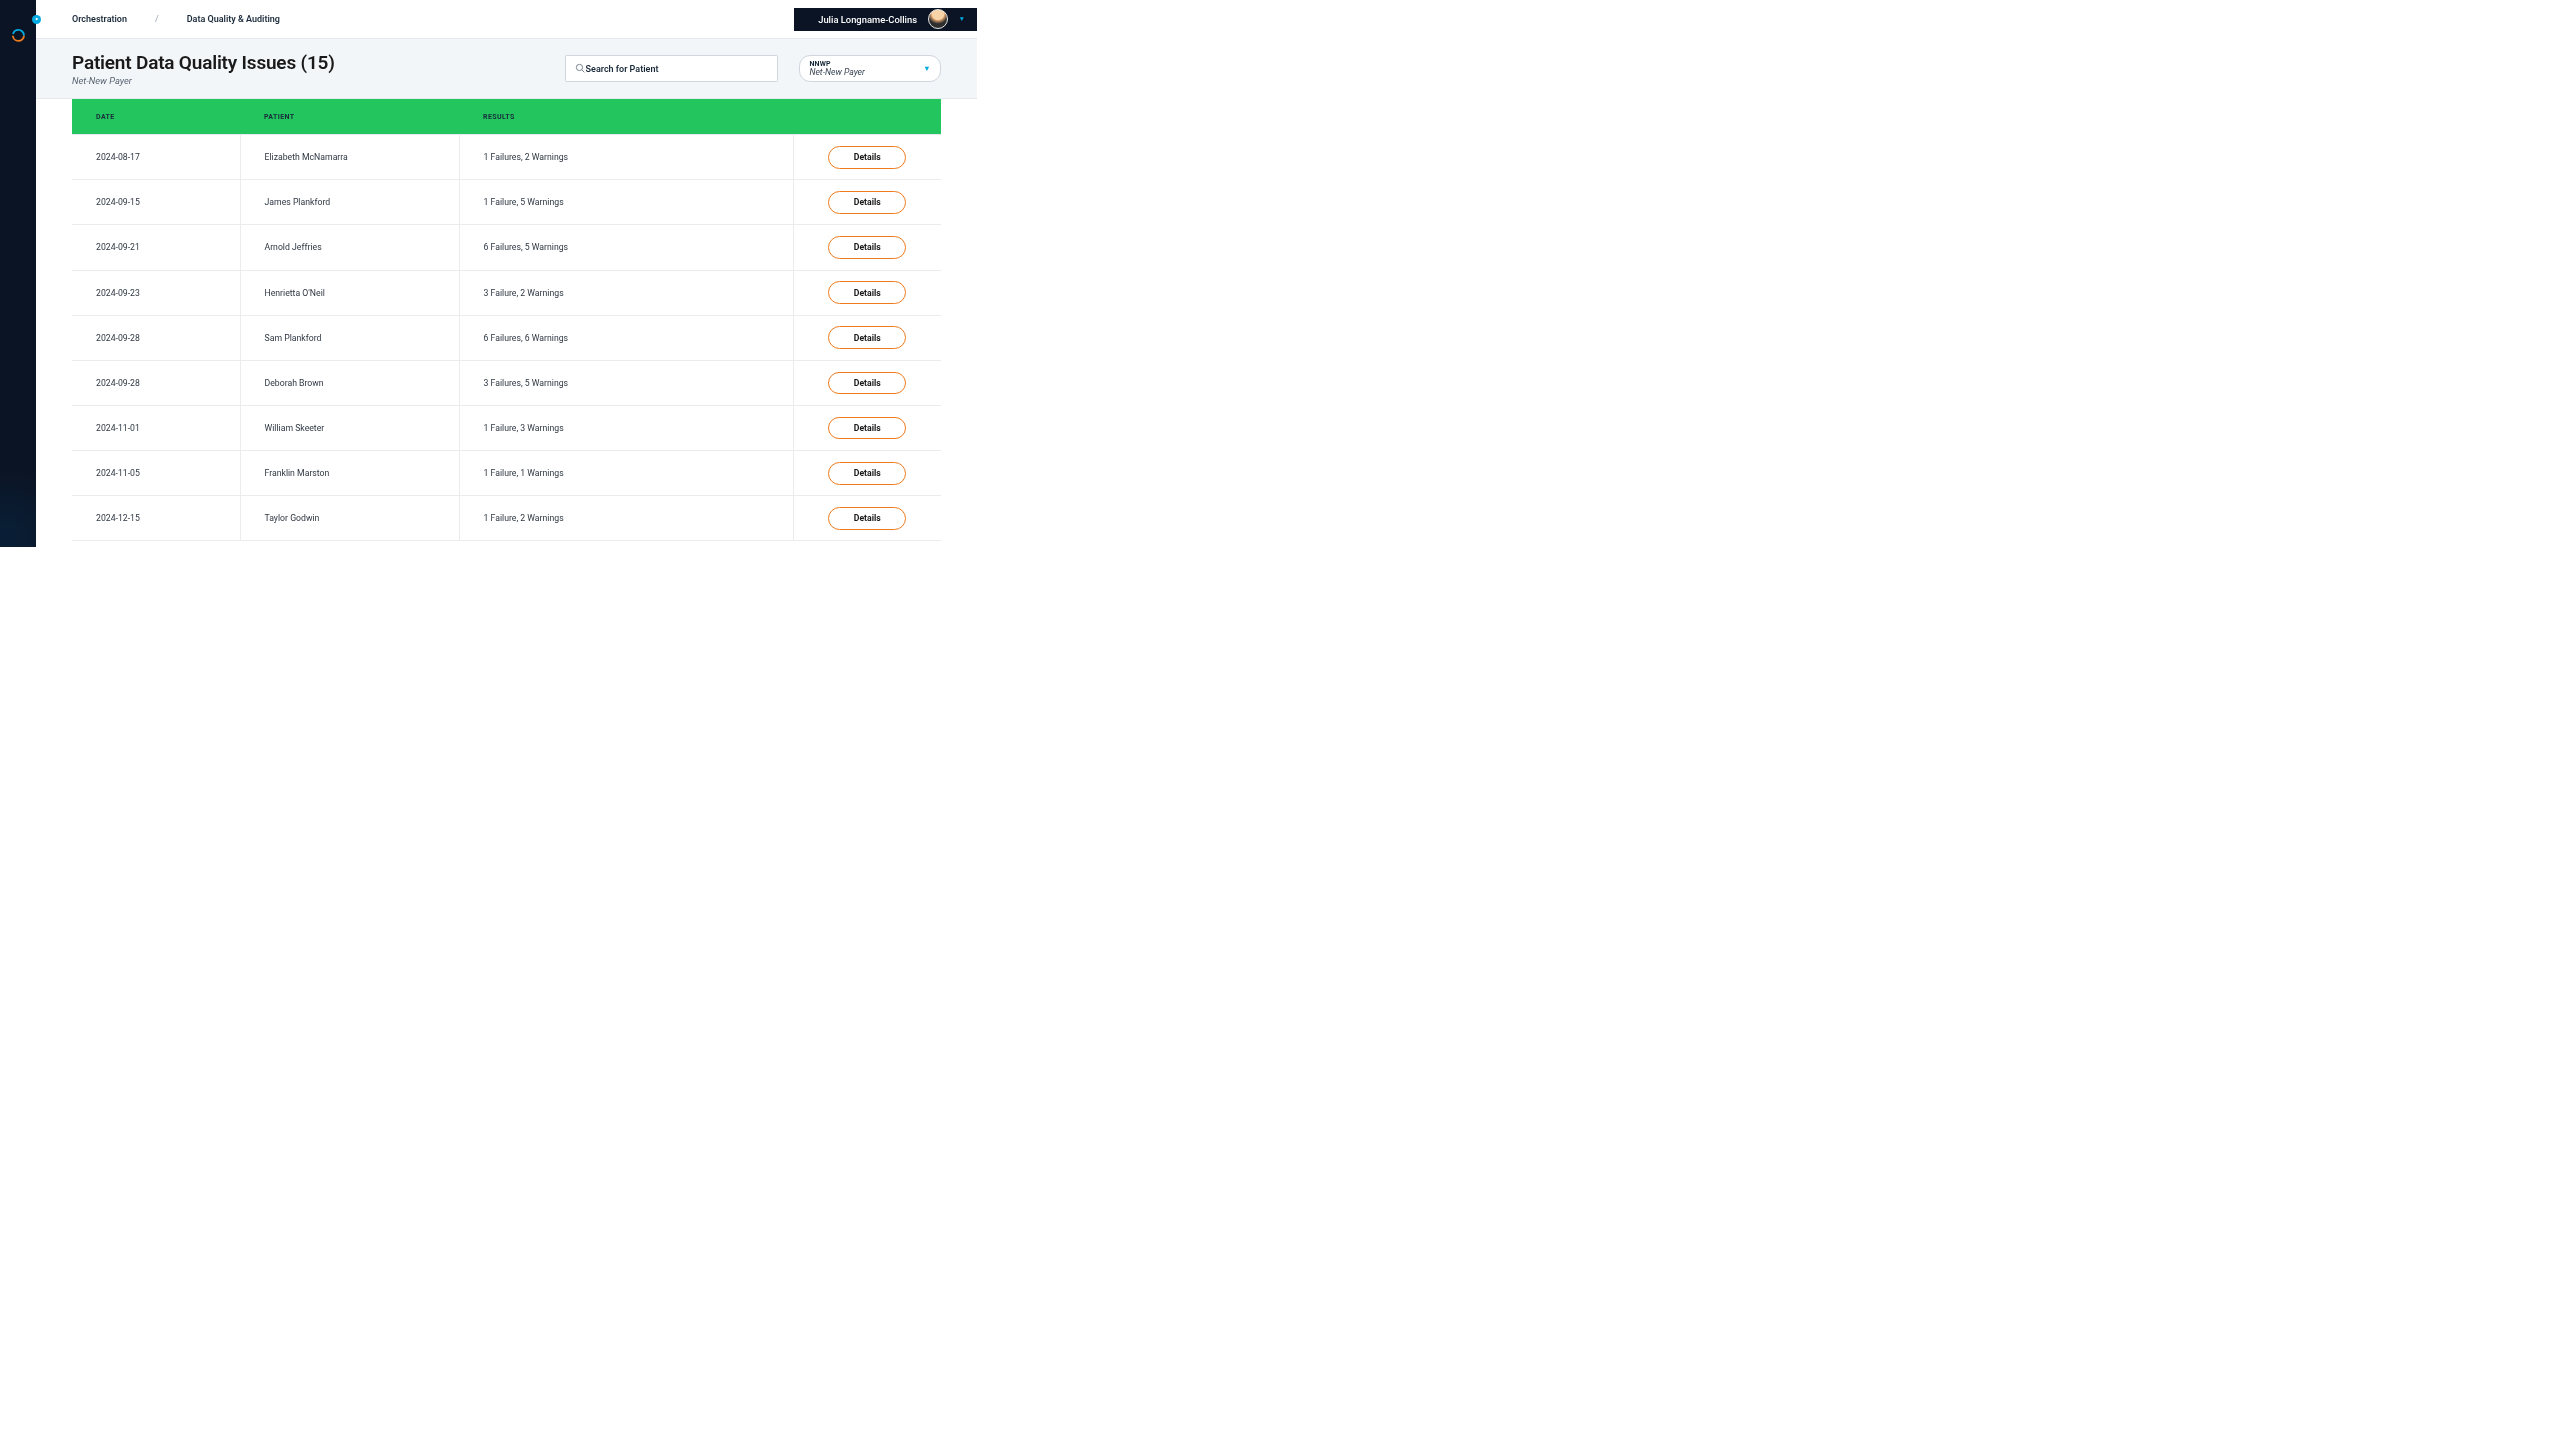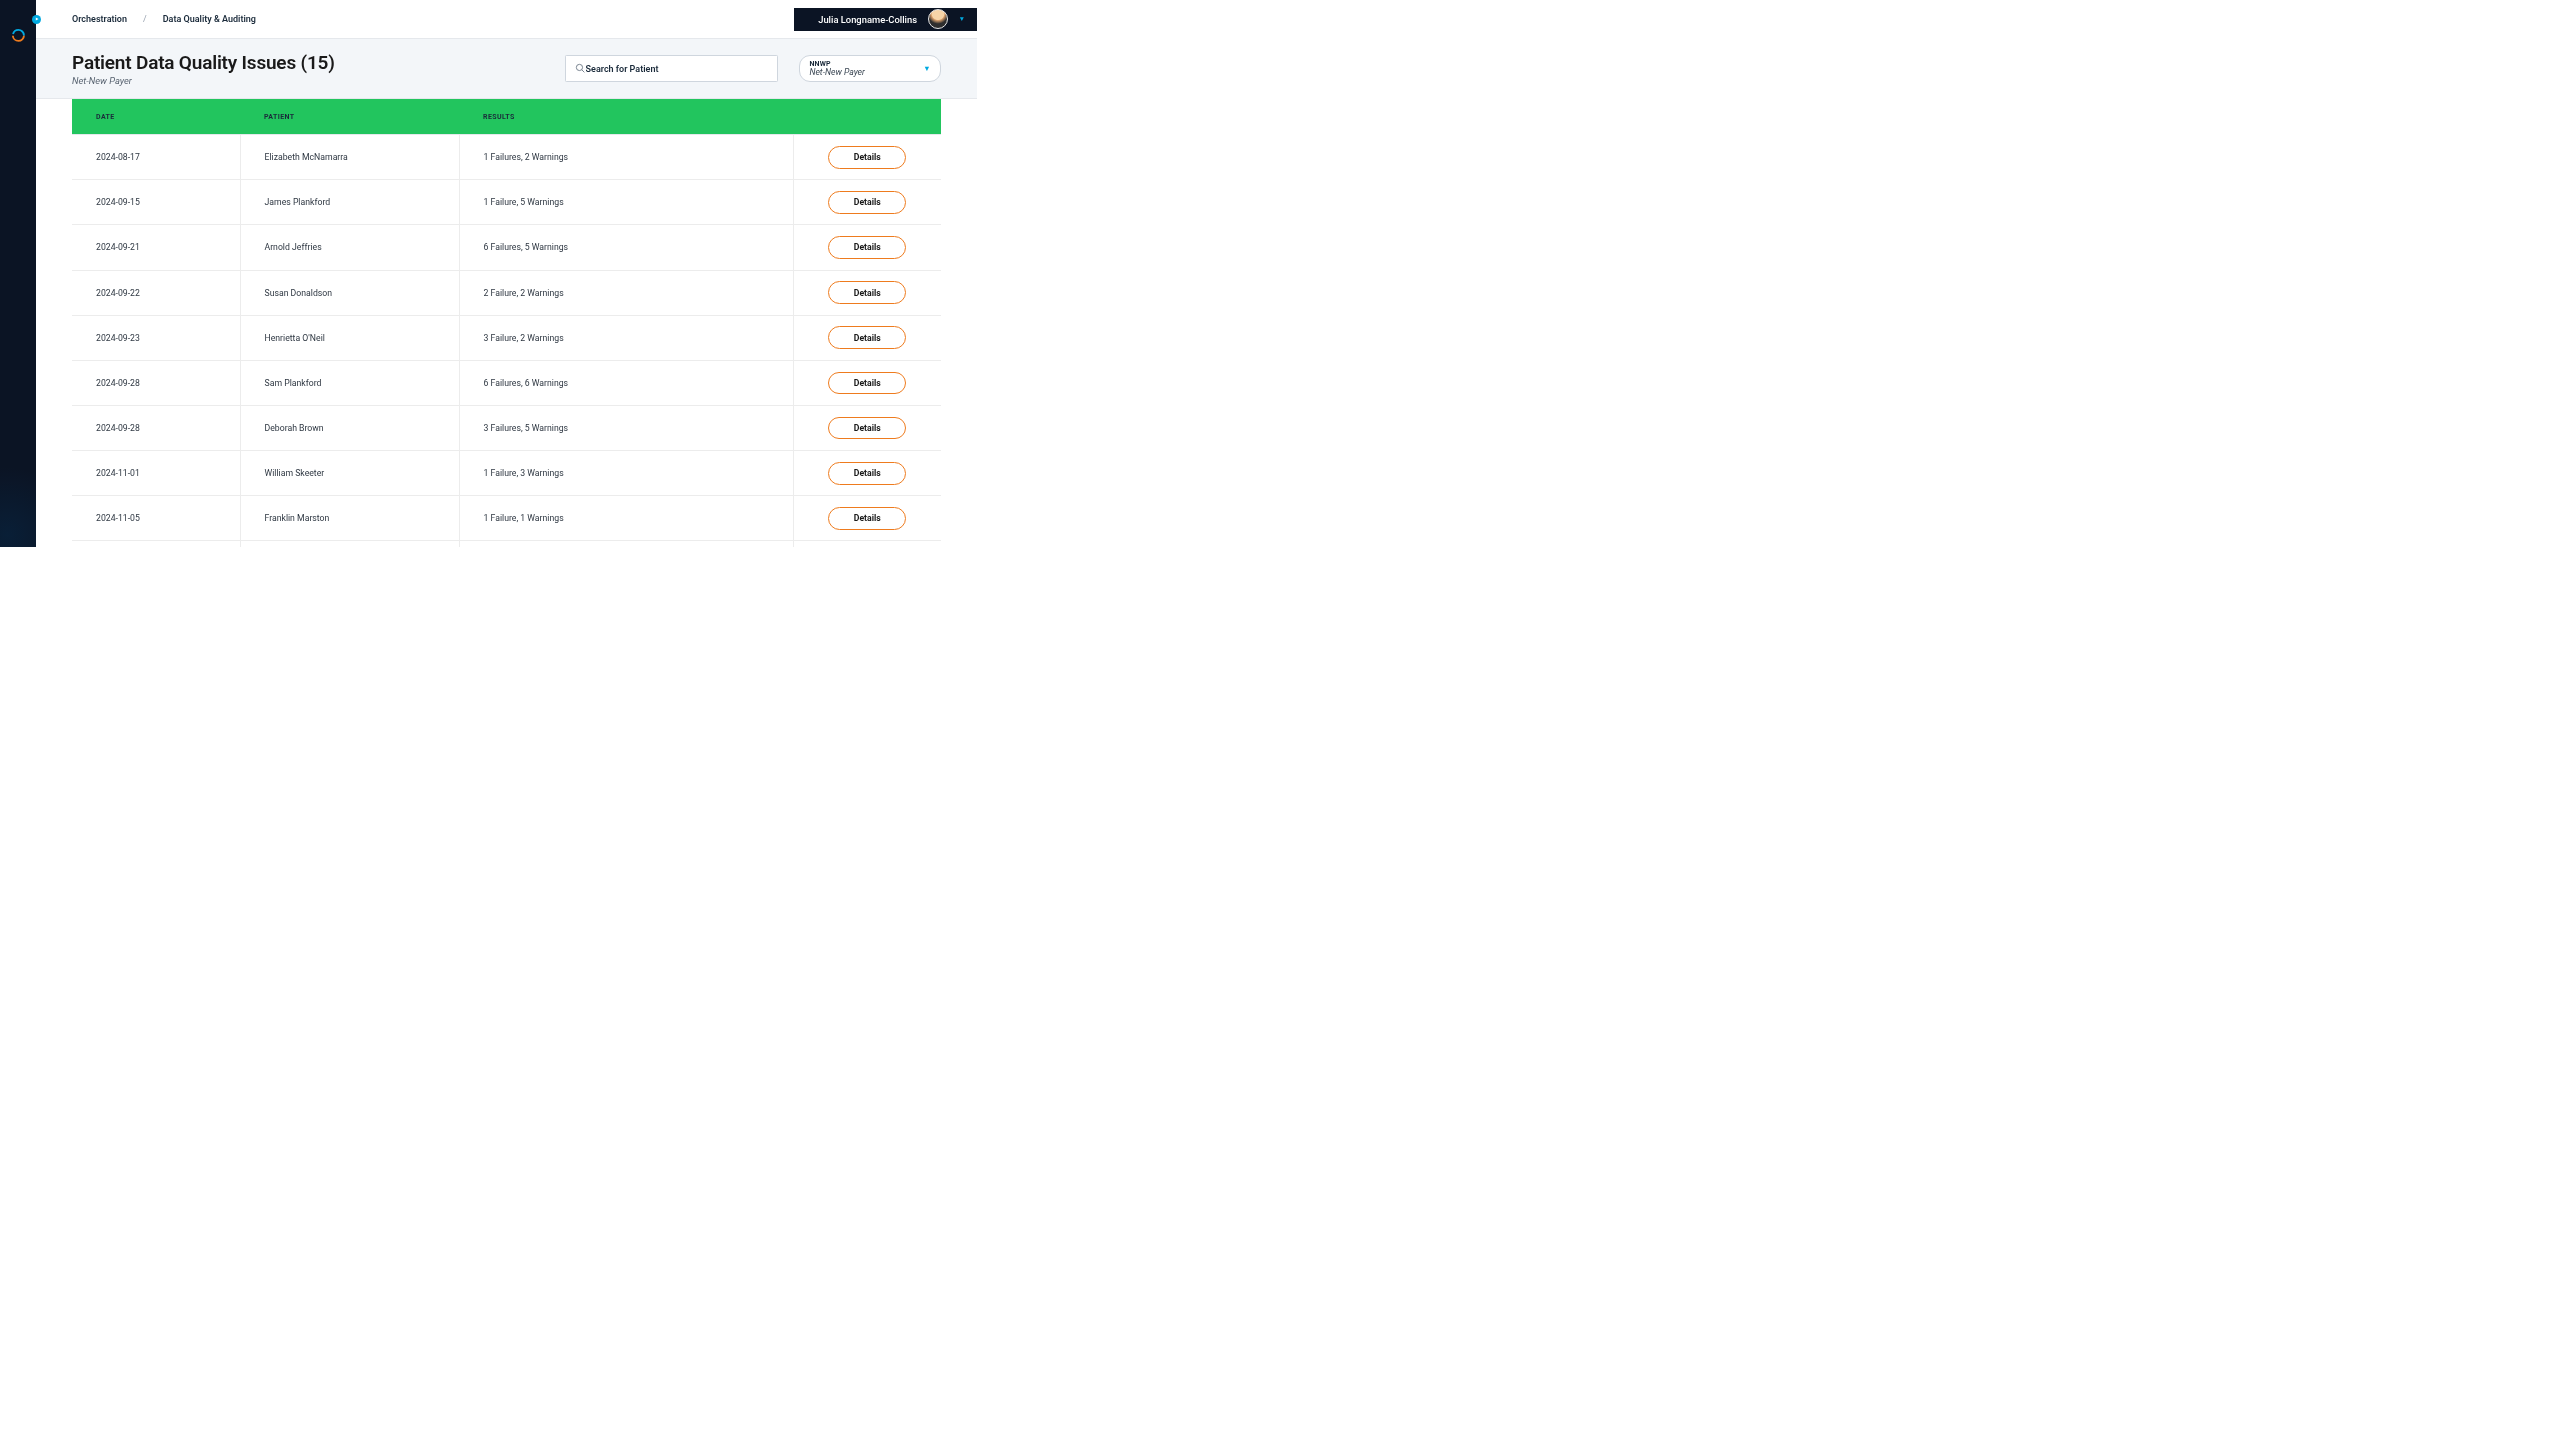--- a/index.html
+++ b/index.html
@@ -64,21 +64,21 @@
     .topbar {
       height: 39px;
       display: flex;
       align-items: center;
       justify-content: space-between;
       border-bottom: 0.7px solid #e5e8ec;
     }
     .breadcrumb {
       display: flex;
       align-items: flex-start;
-      gap: 16px;
+      gap: 28px;
       padding-left: 36px;
       font-size: 9px;
       color: #1a2a3a;
       font-weight: 600;
     }
     .breadcrumb a {
       color: #1a2a3a;
       text-decoration: none;
     }
     .breadcrumb .sep {
@@ -329,26 +329,20 @@
             <td class="cell-divider">1 Failure, 5 Warnings</td>
             <td class="cell-divider action-cell"><button class="details-btn">Details</button></td>
           </tr>
           <tr>
             <td>2024-09-21</td>
             <td class="cell-divider">Arnold Jeffries</td>
             <td class="cell-divider">6 Failures, 5 Warnings</td>
             <td class="cell-divider action-cell"><button class="details-btn">Details</button></td>
           </tr>
           <tr>
-            <td>2024-09-22</td>
-            <td class="cell-divider">Susan Donaldson</td>
-            <td class="cell-divider">2 Failure, 2 Warnings</td>
-            <td class="cell-divider action-cell"><button class="details-btn">Details</button></td>
-          </tr>
-          <tr>
             <td>2024-09-23</td>
             <td class="cell-divider">Henrietta O'Neil</td>
             <td class="cell-divider">3 Failure, 2 Warnings</td>
             <td class="cell-divider action-cell"><button class="details-btn">Details</button></td>
           </tr>
           <tr>
             <td>2024-09-28</td>
             <td class="cell-divider">Sam Plankford</td>
             <td class="cell-divider">6 Failures, 6 Warnings</td>
             <td class="cell-divider action-cell"><button class="details-btn">Details</button></td>

